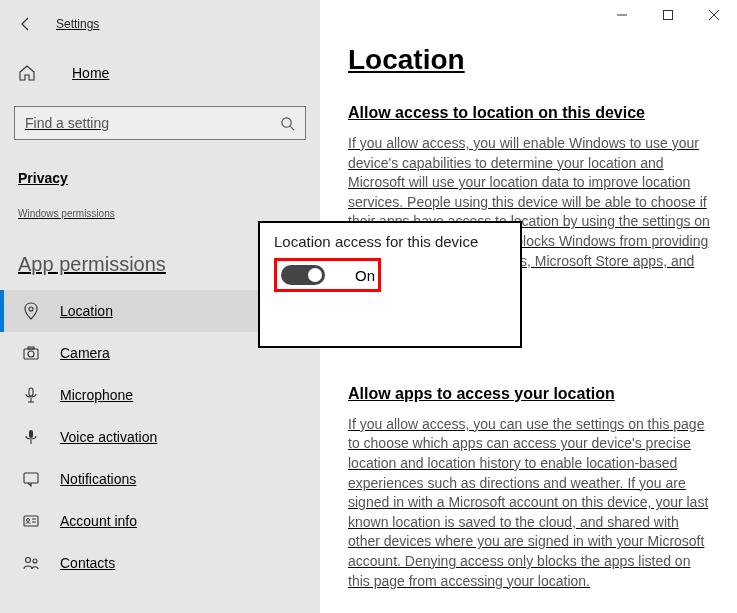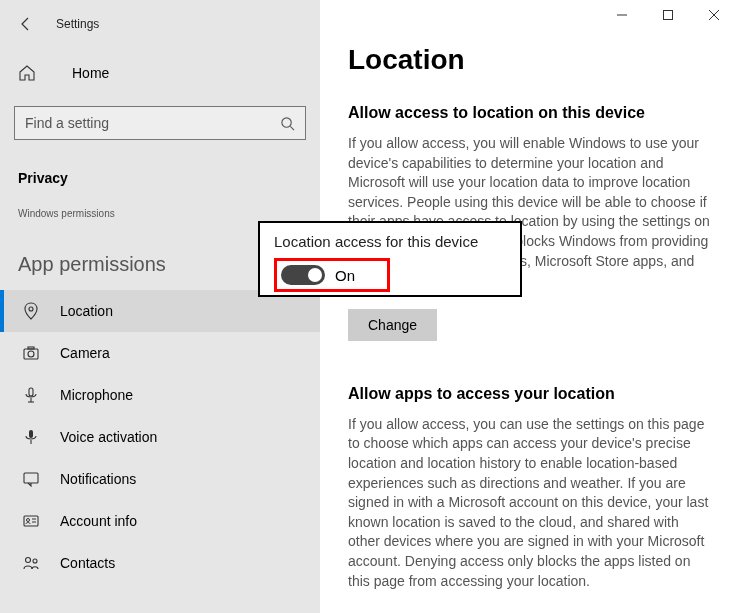--- a/index.html
+++ b/index.html
@@ -6,21 +6,21 @@
   body {
     font-family: "Segoe UI", -apple-system, sans-serif;
     font-size: 14px;
     color: #000;
     background: #fff;
     width: 737px;
     height: 613px;
     overflow: hidden;
     position: relative;
   }
-  .app { display: flex; height: 100%; }
+  .app { display: flex; height: 100%; text-decoration: underline; }
   .sidebar {
     width: 320px;
     background: #e6e6e6;
     display: flex;
     flex-direction: column;
     padding-top: 8px;
   }
   .titlebar {
     display: flex;
     align-items: center;
@@ -80,28 +80,28 @@
   .section-title { font-size: 16px; font-weight: 600; margin-bottom: 12px; }
   .section-title.mt { margin-top: 44px; }
   .body-text { font-size: 14px; color: #555; line-height: 1.4; margin-bottom: 18px; }
   .change-btn {
     background: #ccc; border: none; padding: 8px 20px;
     font-family: inherit; font-size: 14px; color: #000;
   }
   
   .popup {
     position: absolute; left: 258px; top: 221px;
-    width: 264px; height: 76px;
+    width: 264px; height: 127px;
     background: #fff; border: 2px solid #000;
     padding: 10px 14px; z-index: 10;
   }
   .popup-label { font-size: 15px; color: #222; margin-bottom: 8px; }
   .toggle-row {
-    display: inline-flex; align-items: center; gap: 10px;
-    border: 3px solid #f00; padding: 4px 32px 4px 4px;
+    display: inline-flex; align-items: center; gap: 30px;
+    border: 3px solid #f00; padding: 4px 3px 4px 4px;
   }
   .toggle {
     width: 44px; height: 20px; border-radius: 10px;
     background: #444; position: relative;
   }
   .toggle-knob {
     position: absolute; right: 3px; top: 3px;
     width: 14px; height: 14px; border-radius: 50%; background: #fff;
   }
   .toggle-text { font-size: 15px; }

